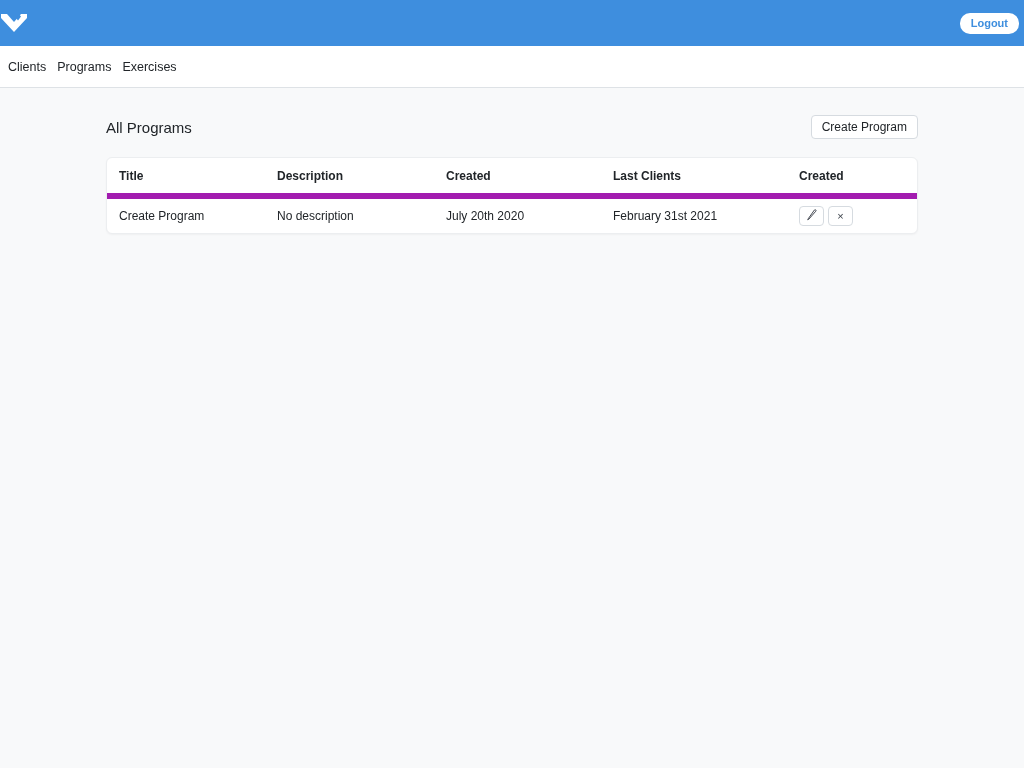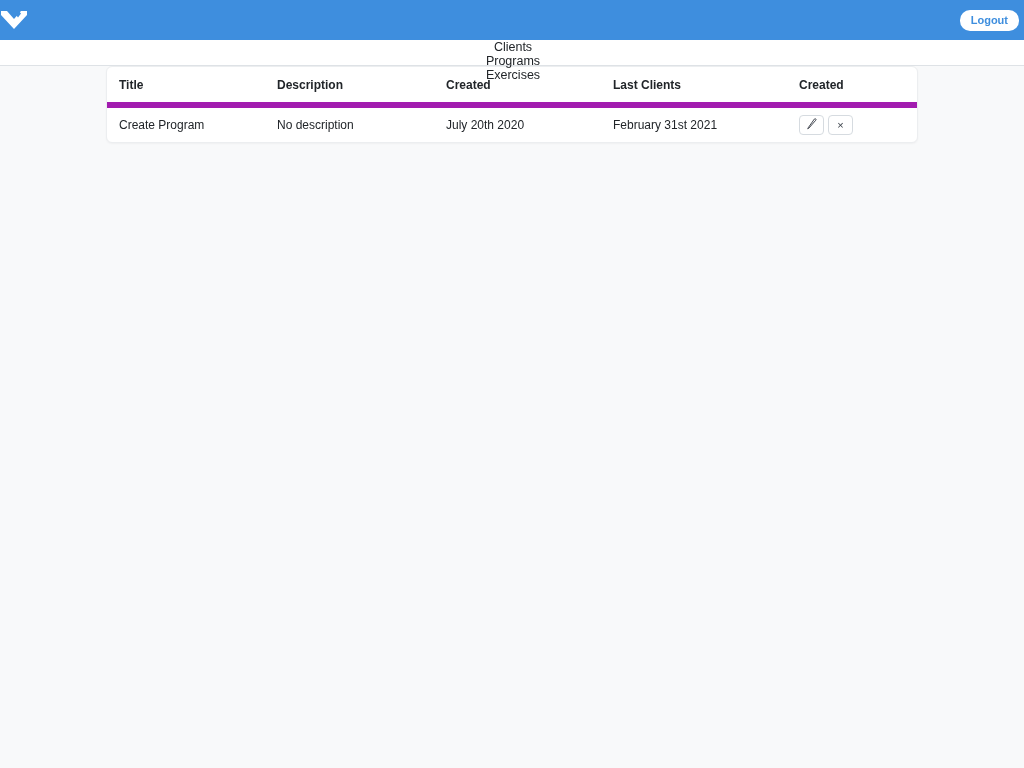--- a/index.html
+++ b/index.html
@@ -6,21 +6,21 @@
   html, body { width: 1024px; height: 768px; }
   body {
     font-family: "Liberation Sans", "DejaVu Sans", sans-serif;
     background: #f8f9fa;
     color: #212529;
     overflow: hidden;
   }
 
   
   .app-header {
-    height: 40px;
+    height: 46px;
     background: #3e8ede;
     display: flex;
     align-items: center;
     justify-content: space-between;
     padding: 0 4px 0 1px;
   }
   .brand { display: flex; align-items: center; height: 32px; }
   .brand svg { display: block; }
   .logout-btn {
     background: #ffffff;
@@ -31,27 +31,26 @@
     border: none;
     border-radius: 10px;
     padding: 5px 11px;
     margin-right: 1px;
     cursor: pointer;
     font-family: inherit;
   }
 
   
   .top-nav {
-    height: 26px;
+    height: 42px;
     background: #ffffff;
     border-bottom: 1px solid #dee2e6;
     display: flex;
     align-items: center;
     padding-left: 3px;
-    flex-direction: column;
   }
   .nav-link {
     font-size: 12.5px;
     color: #212529;
     text-decoration: none;
     padding: 0 5px;
     margin-right: 1px;
     cursor: pointer;
   }
 
@@ -146,20 +145,24 @@
   <button class="logout-btn">Logout</button>
 </header>
 
 <nav class="top-nav">
   <a class="nav-link">Clients</a>
   <a class="nav-link">Programs</a>
   <a class="nav-link">Exercises</a>
 </nav>
 
 <main class="main">
+  <div class="page-head">
+    <h1 class="page-title">All Programs</h1>
+    <button class="create-btn">Create Program</button>
+  </div>
 
   <div class="card">
     <table class="programs">
       <colgroup>
         <col style="width:158px">
         <col style="width:169px">
         <col style="width:167px">
         <col style="width:186px">
         <col>
       </colgroup>

